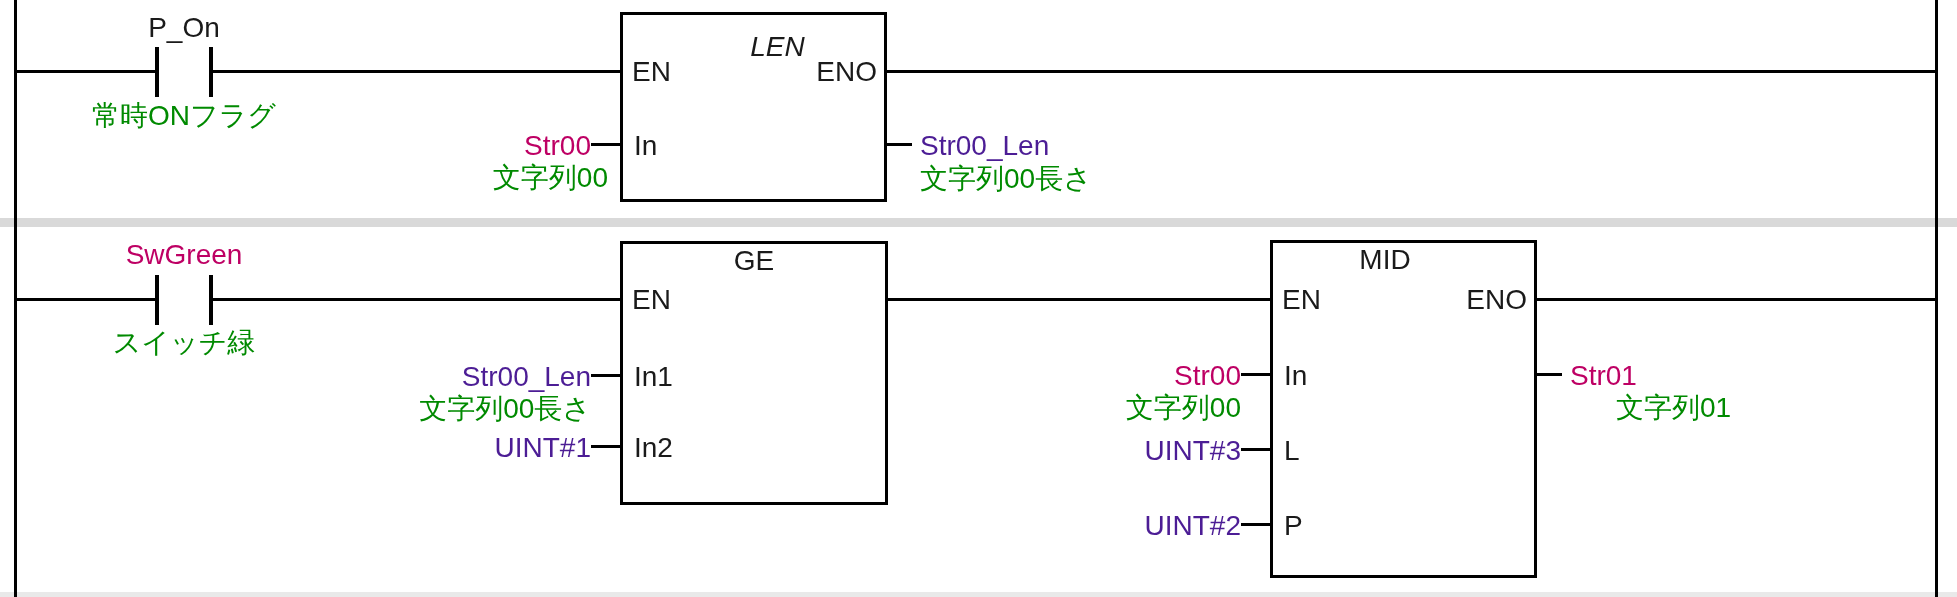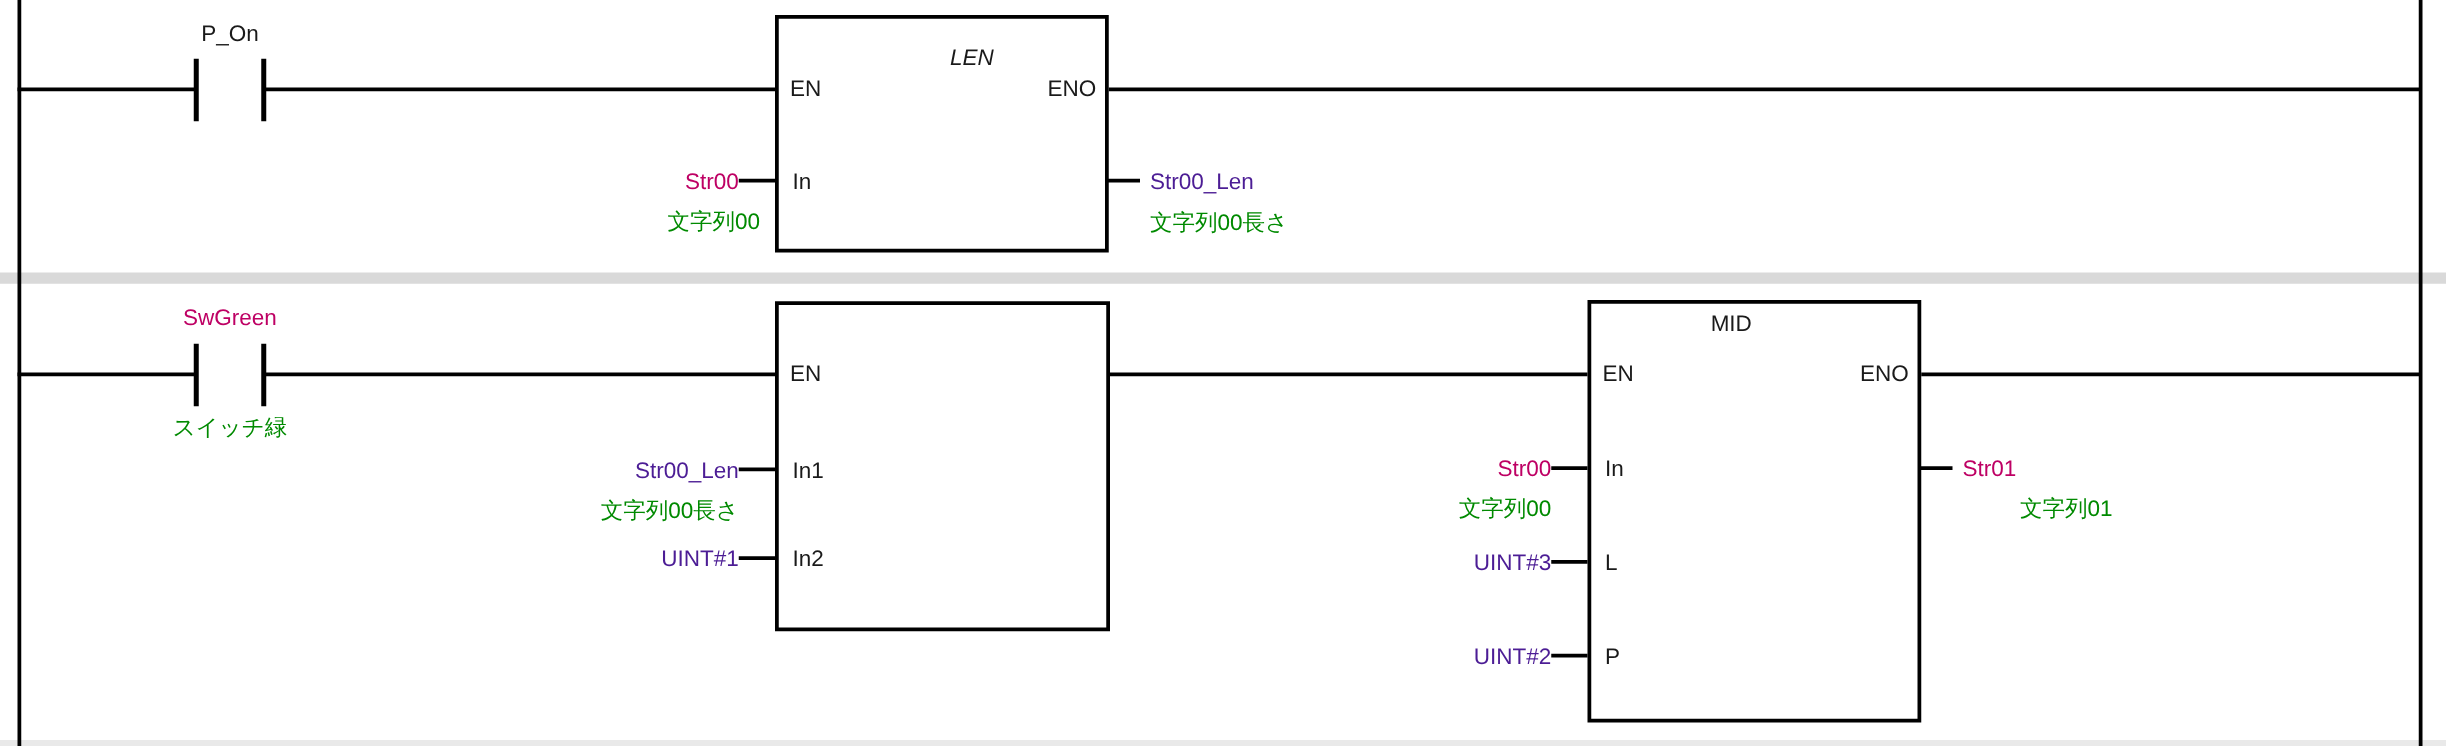--- a/index.html
+++ b/index.html
@@ -1,19 +1,19 @@
 <!DOCTYPE html>
 <html><head>
 <meta charset="utf-8">
 <style>
   html,body{margin:0;padding:0;background:#fff;}
   #canvas{
     position:relative;width:1957px;height:597px;background:#fff;overflow:hidden;
     font-family:"Liberation Sans","DejaVu Sans",sans-serif;
-    color:#1a1a1a;font-size:18px;line-height:31px;
+    color:#1a1a1a;font-size:28px;line-height:31px;
   }
   .wire{position:absolute;background:#000;}
   .divider{position:absolute;left:0;width:1957px;}
   .divider.mid{top:218px;height:9px;background:#d9d9d9;}
   .divider.bottom{top:592px;height:5px;background:#e9e9e9;}
   .rail{position:absolute;top:0;width:3px;height:597px;background:#000;}
   .contact-bar{position:absolute;width:4px;height:50px;background:#000;}
   .fb{position:absolute;border:3px solid #000;background:#fff;box-sizing:border-box;}
   .t{position:absolute;white-space:nowrap;}
   .t.center{text-align:center;}
@@ -30,20 +30,21 @@
   <div class="divider mid"></div>
   <div class="divider bottom"></div>
 
   <div class="wire" style="left:14px;top:70px;width:143px;height:3px;"></div>
   <div class="wire" style="left:211px;top:70px;width:409px;height:3px;"></div>
   <div class="wire" style="left:885px;top:70px;width:1052px;height:3px;"></div>
 
   <div class="contact-bar" style="left:155px;top:47px;"></div>
   <div class="contact-bar" style="left:209px;top:47px;"></div>
   <div class="t center" style="left:84px;top:12px;width:200px;">P_On</div>
+  <div class="t center cmt" style="left:44px;top:100px;width:280px;">常時ONフラグ</div>
 
   <div class="fb" style="left:620px;top:12px;width:267px;height:190px;"></div>
   <div class="t center" style="left:620px;top:31px;width:315px;font-style:italic;">LEN</div>
   <div class="t" style="left:632px;top:56px;">EN</div>
   <div class="t right" style="left:720px;top:56px;width:157px;">ENO</div>
   <div class="t" style="left:634px;top:130px;">In</div>
 
   <div class="wire" style="left:591px;top:143px;width:29px;height:3px;"></div>
   <div class="t right var" style="left:420px;top:130px;width:171px;">Str00</div>
   <div class="t right cmt" style="left:380px;top:162px;width:228px;">文字列00</div>
@@ -56,20 +57,21 @@
   <div class="wire" style="left:211px;top:298px;width:409px;height:3px;"></div>
   <div class="wire" style="left:886px;top:298px;width:386px;height:3px;"></div>
   <div class="wire" style="left:1535px;top:298px;width:402px;height:3px;"></div>
 
   <div class="contact-bar" style="left:155px;top:275px;"></div>
   <div class="contact-bar" style="left:209px;top:275px;"></div>
   <div class="t center var" style="left:84px;top:239px;width:200px;">SwGreen</div>
   <div class="t center cmt" style="left:84px;top:327px;width:200px;">スイッチ緑</div>
 
   <div class="fb" style="left:620px;top:241px;width:268px;height:264px;"></div>
+  <div class="t center" style="left:620px;top:245px;width:268px;">GE</div>
   <div class="t" style="left:632px;top:284px;">EN</div>
   <div class="t" style="left:634px;top:361px;">In1</div>
   <div class="t" style="left:634px;top:432px;">In2</div>
 
   <div class="wire" style="left:591px;top:374px;width:29px;height:3px;"></div>
   <div class="t right blk" style="left:380px;top:361px;width:211px;">Str00_Len</div>
   <div class="t right cmt" style="left:360px;top:393px;width:231px;">文字列00長さ</div>
 
   <div class="wire" style="left:591px;top:445px;width:29px;height:3px;"></div>
   <div class="t right blk" style="left:420px;top:432px;width:171px;">UINT#1</div>

